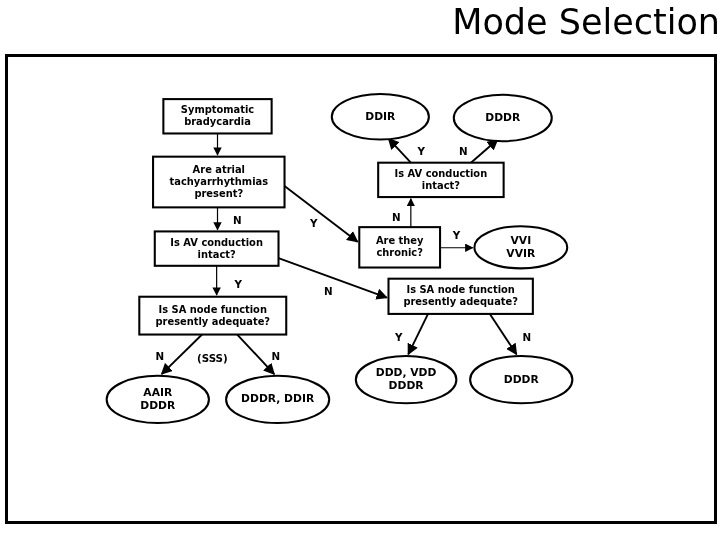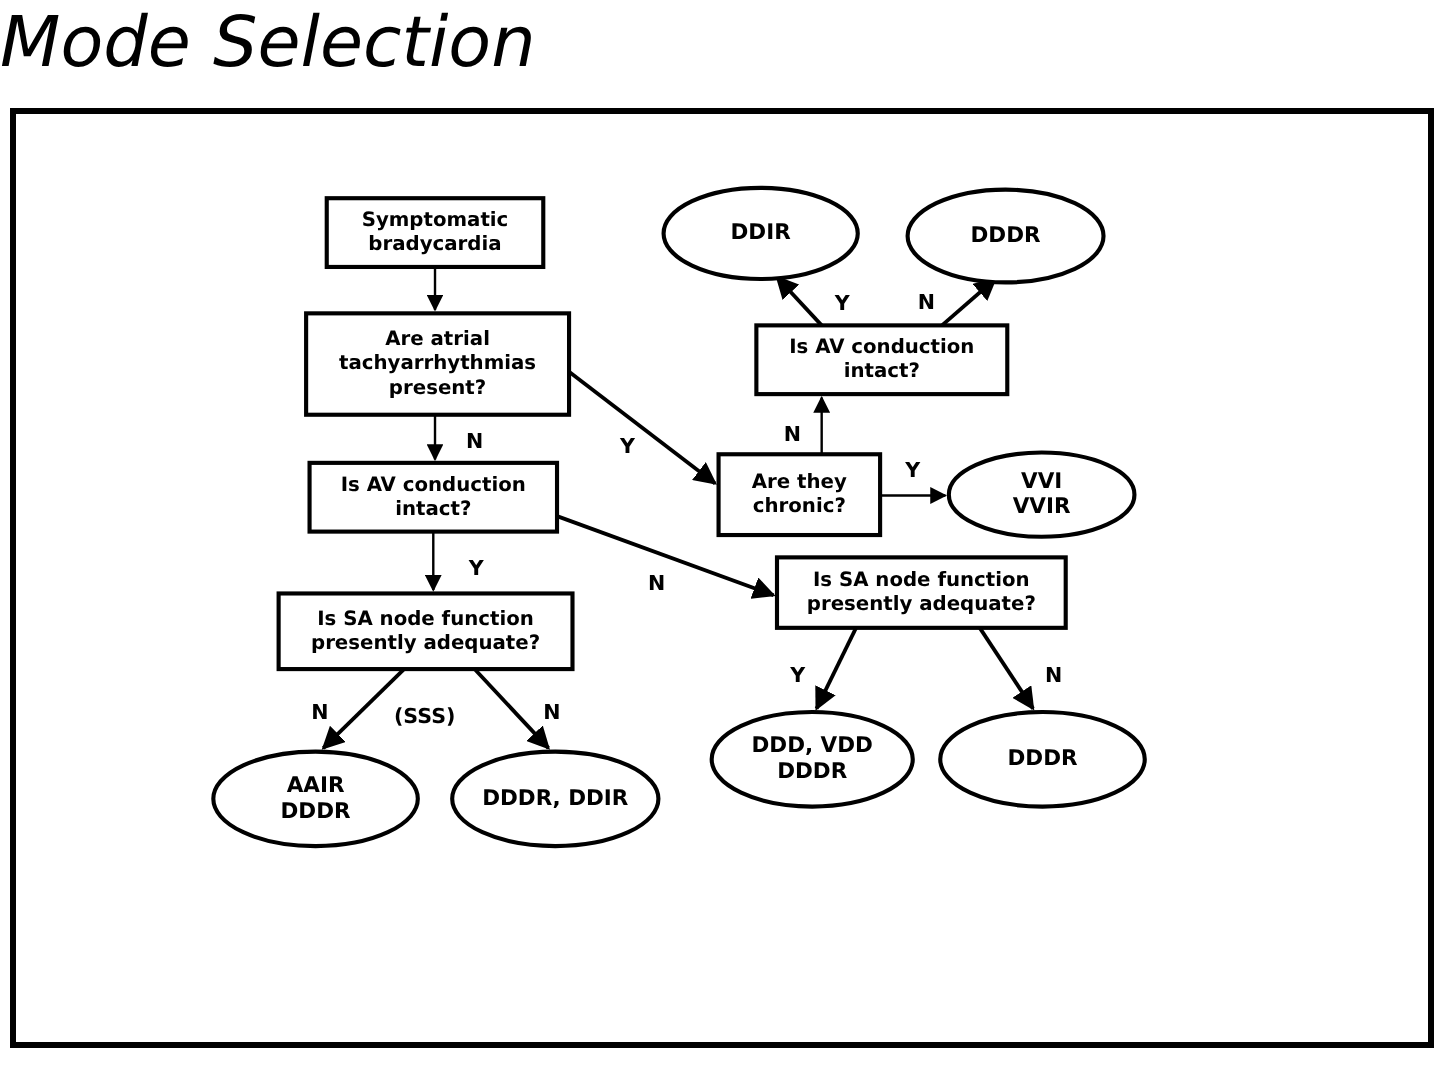--- a/index.html
+++ b/index.html
@@ -17,28 +17,27 @@
     position: relative;
     width: 720px;
     height: 540px;
     background: #ffffff;
   }
   #slide-title {
     position: absolute;
     left: 0;
     top: 2px;
     width: 720px;
-    text-align: left;
+    text-align: right;
     font-family: "DejaVu Sans", sans-serif;
     font-size: 35px;
     font-weight: 400;
     color: #000000;
     letter-spacing: 0px;
     white-space: nowrap;
-    font-style: italic;
   }
   #frame {
     position: absolute;
     left: 5px;
     top: 54px;
     width: 712px;
     height: 470px;
     border: 3px solid #000000;
     box-sizing: border-box;
     background: #ffffff;

